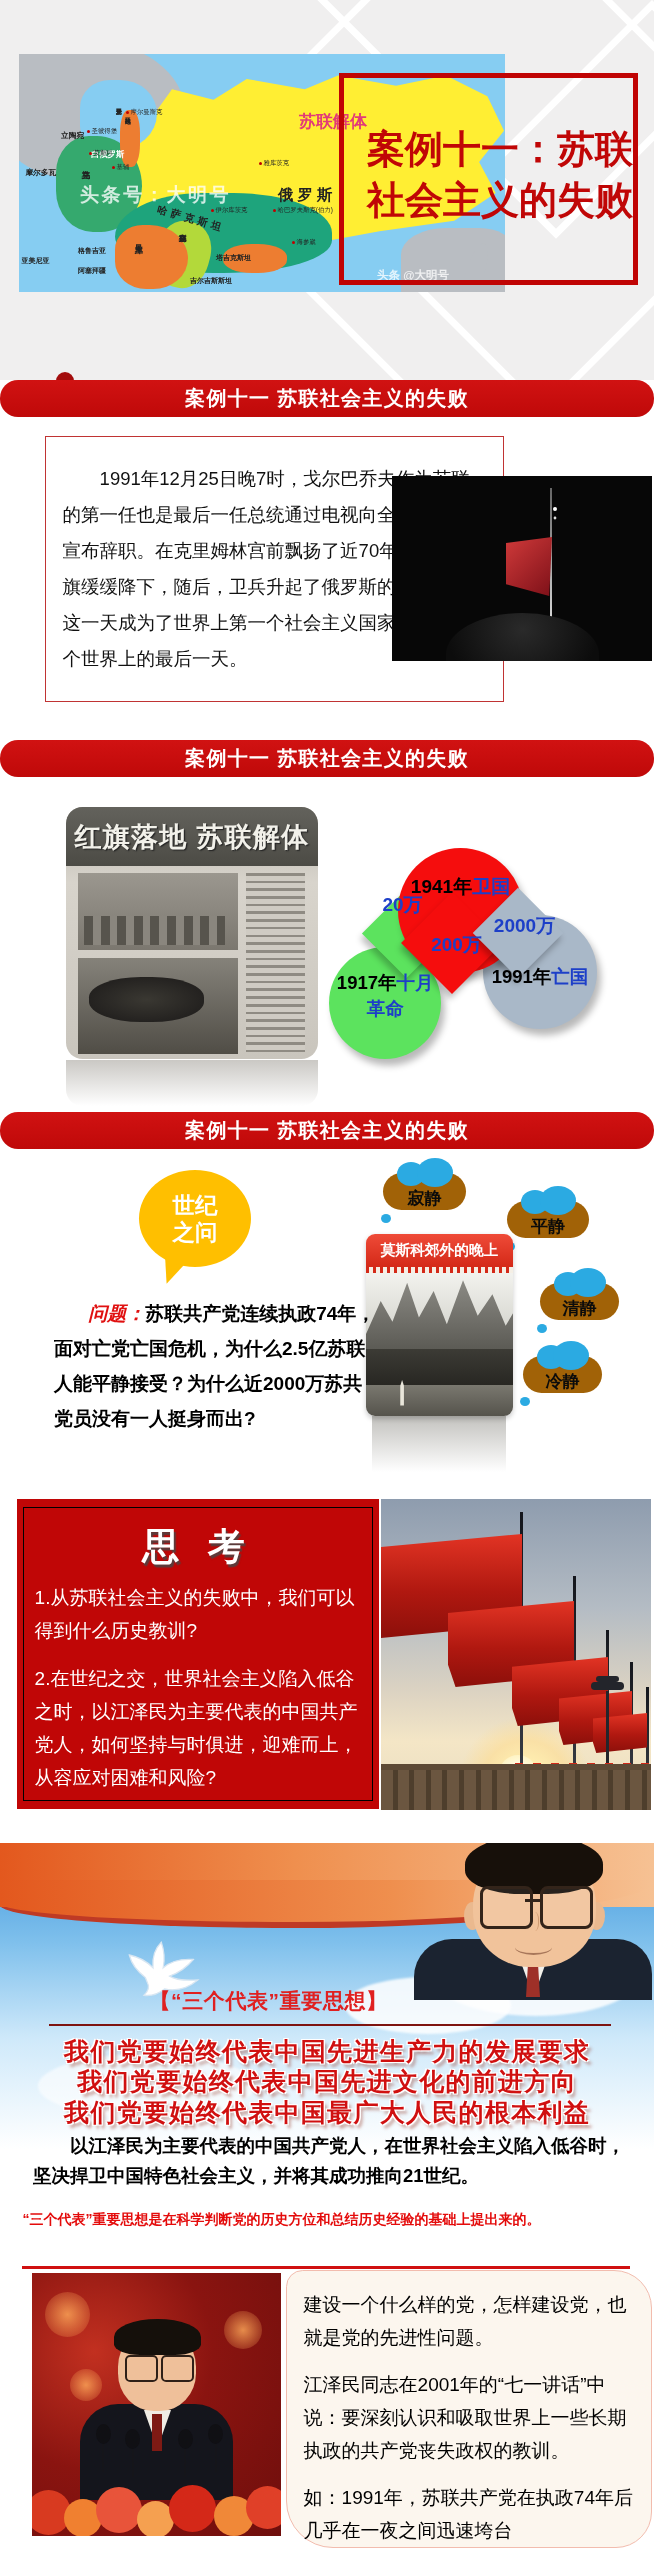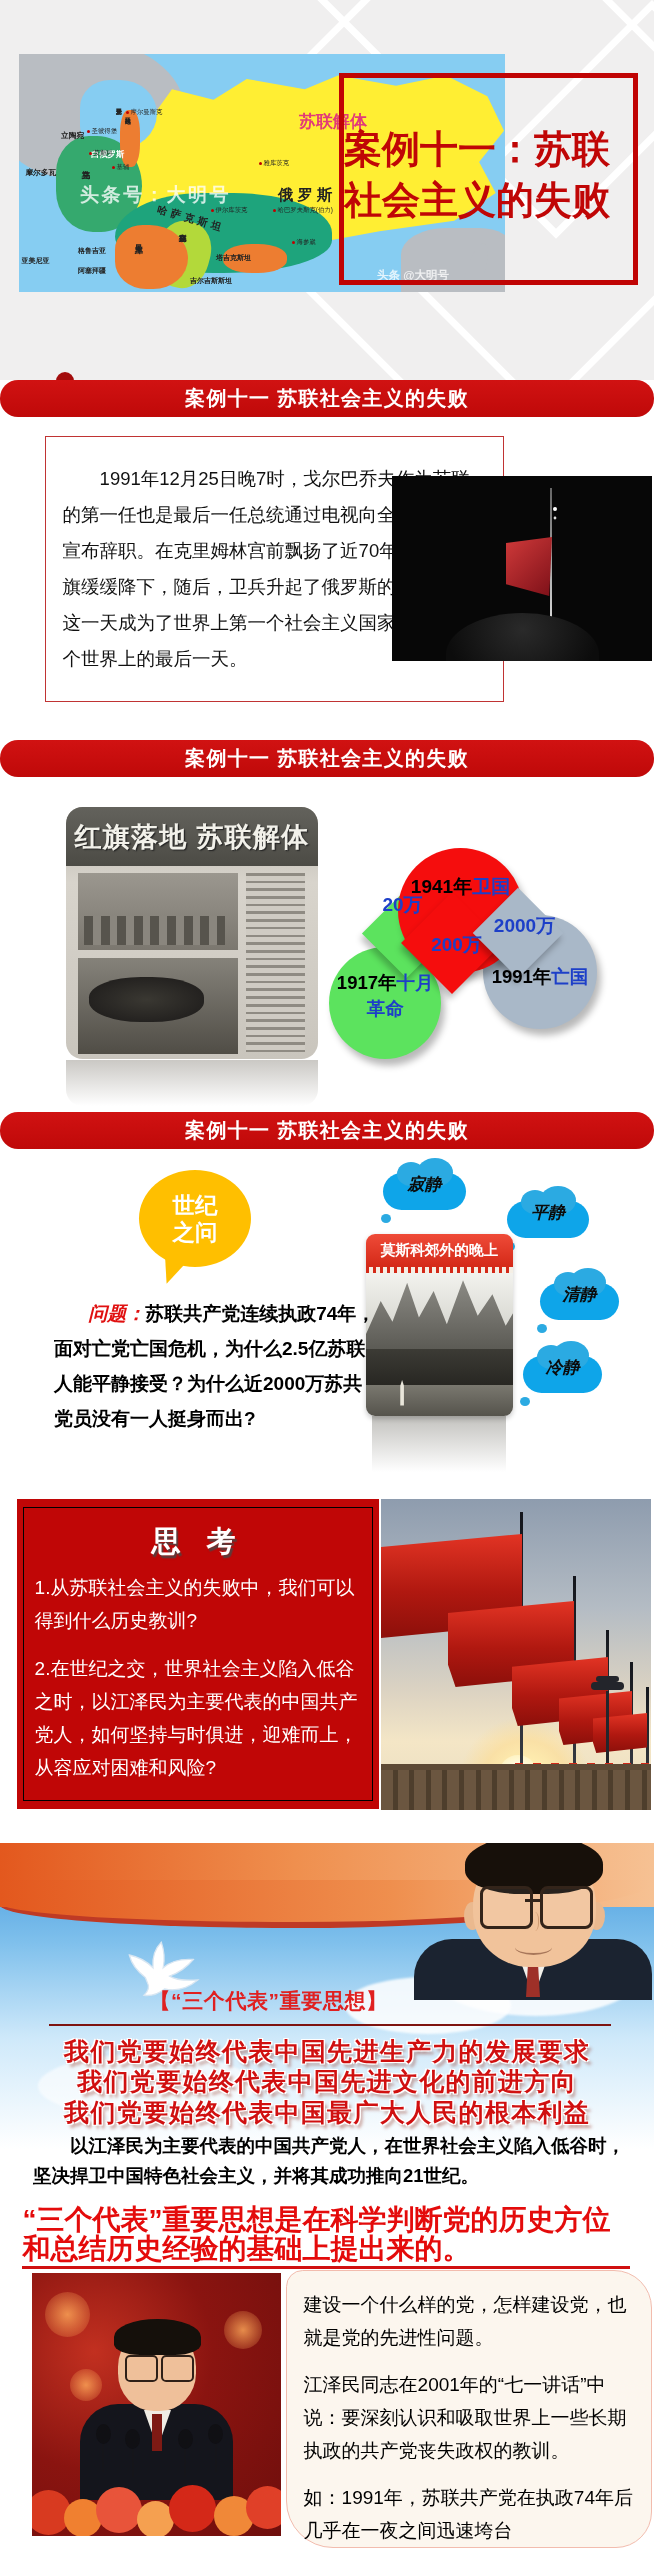--- a/index.html
+++ b/index.html
@@ -27,21 +27,21 @@
   .m-baltic{left:101px;top:56px;width:20.4px;height:57px;background:#ed7d31;border-radius:40%;}
   .m-east{left:382px;top:174px;width:112px;height:67px;background:#b9bdc2;border-radius:40% 30% 0 0;}
   .m-japan{left:447px;top:188px;width:18px;height:61px;background:#b9bdc2;border-radius:50%;transform:rotate(18deg);}
   .m-label{position:absolute;color:#222;font-weight:bold;white-space:nowrap;}
   .m-vert{writing-mode:vertical-rl;text-orientation:upright;}
   .m-city{position:absolute;font-size:6.4px;color:#222;white-space:nowrap;}
   .m-dot{display:inline-block;width:3.2px;height:3.2px;border-radius:50%;background:#c00000;margin-right:1.3px;vertical-align:middle;}
   .m-water{position:absolute;color:rgba(255,255,255,0.78);font-weight:bold;}
 
   .titlebox{position:absolute;left:339px;top:73px;width:289px;height:202px;border:5.8px solid #c00404;background:transparent;}
-  .titlebox .tt{position:absolute;left:0;top:46px;width:100%;text-align:left;color:#c00606;
+  .titlebox .tt{position:absolute;left:0;top:46px;width:100%;text-align:right;color:#c00606;
                 font-size:38px;font-weight:bold;line-height:51px;}
 
   
   .banner{position:absolute;left:0;width:654px;height:37px;background:linear-gradient(180deg,#d11212,#bf0909);
           border-radius:18px;display:flex;align-items:center;justify-content:center;z-index:5;}
   .banner span{color:#fff;font-size:20px;font-weight:bold;letter-spacing:1.3px;}
   .banner-dot{position:absolute;left:56px;width:18px;height:18px;border-radius:50%;background:#a30c0c;z-index:4;}
 
   
   .txtbox1{position:absolute;left:45px;top:436px;width:457px;height:264px;background:#fff;border:1.3px solid #c03333;}
@@ -80,21 +80,21 @@
   .pd-gry{left:167px;top:83px;width:64px;height:64px;background:#a9b8c8;z-index:5;}
   .ptxt{position:absolute;z-index:6;font-weight:bold;white-space:nowrap;text-align:center;}
   .blue{color:#1d3fc8;}
 
   
   .balloon{position:absolute;left:139px;top:1170px;width:112px;height:97px;background:#ffbf00;border-radius:50%;
            display:flex;flex-direction:column;align-items:center;justify-content:center;z-index:2;}
   .balloon div{color:#fff;font-size:22.4px;font-weight:bold;line-height:27px;}
   .balloon-tail{position:absolute;left:161px;top:1256px;width:0;height:0;z-index:1;
                 border-left:9px solid transparent;border-right:16.6px solid transparent;border-top:29px solid #ffbf00;transform:rotate(14deg);}
-  .cloud{position:absolute;background:#0ea5e9;border-radius:31px;display:flex;align-items:flex-start;justify-content:center;z-index:2;font-style:italic;}
+  .cloud{position:absolute;background:#a16207;border-radius:31px;display:flex;align-items:flex-end;justify-content:center;z-index:2;}
   .cloud::before{content:"";position:absolute;top:-11.5px;left:14px;width:28px;height:24px;background:#2baae2;border-radius:50%;}
   .cloud::after{content:"";position:absolute;top:-15.3px;right:12.8px;width:36px;height:29px;background:#2baae2;border-radius:50%;}
   .cloud span{position:relative;z-index:2;color:#0b0b0b;font-size:17px;font-weight:bold;}
   .cloud-tail{position:absolute;width:10.2px;height:9px;background:#2baae2;border-radius:50%;z-index:1;}
   .moscow{position:absolute;left:366px;top:1234px;width:147px;height:182px;border-radius:9px;overflow:hidden;z-index:2;
           box-shadow:0 2.6px 5.1px rgba(0,0,0,0.2);}
   .mos-head{position:absolute;left:0;top:0;width:100%;height:33px;background:linear-gradient(180deg,#ef4b38,#d42918);
             display:flex;align-items:center;justify-content:center;}
   .mos-head span{color:#fff;font-size:14.7px;font-weight:bold;white-space:nowrap;}
   .mos-dash{position:absolute;left:0;top:33px;width:100%;height:5.8px;background:repeating-linear-gradient(90deg,#d42918 0 3.2px,#f5efe5 3.2px 7px);}
@@ -106,21 +106,21 @@
   .mos-church{position:absolute;left:31px;top:146px;width:10.2px;height:25.6px;background:#e9e6da;clip-path:polygon(50% 0,68% 22%,68% 100%,32% 100%,32% 22%);}
   .mos-reflect{position:absolute;left:372px;top:1416px;width:134px;height:56px;
                background:linear-gradient(180deg,rgba(120,118,110,0.45),rgba(120,118,110,0));}
   .question{position:absolute;left:54px;top:1296px;width:323px;font-size:19px;font-weight:bold;color:#000;
             line-height:35px;text-indent:1.8em;z-index:2;}
   .question .qred{color:#e01010;font-style:italic;}
 
   
   .think{position:absolute;left:17px;top:1499px;width:362px;height:310px;background:#c00606;}
   .think-inner{position:absolute;left:6.4px;top:7.7px;right:6.4px;bottom:7.7px;border:1.9px solid #000;padding:9px 10.2px 0 10.2px;}
-  .think-title{text-align:center;color:#fff;font-size:29px;font-weight:bold;letter-spacing:9px;
+  .think-title{text-align:center;color:#fff;font-size:37px;font-weight:bold;letter-spacing:9px;
                text-shadow:1.9px 2.6px 1.3px rgba(70,70,70,0.85);margin:5.1px 0 9px 0;}
   .think p{margin:0 0 15.3px 0;color:#fff;font-size:19px;line-height:33px;font-weight:400;}
   .flags{position:absolute;left:381px;top:1499px;width:270px;height:311px;overflow:hidden;
          background:linear-gradient(180deg,#8e9cae 0%,#b4bcc4 35%,#dcd3c2 62%,#f4e6c6 78%,#e8dcc0 100%);}
   .pole{position:absolute;width:2.6px;background:linear-gradient(180deg,#14161c,#3a3e46);}
   .flag{position:absolute;background:linear-gradient(180deg,#e23424 0%,#b01810 55%,#8c0f0a 100%);
         clip-path:polygon(0 14%,100% 0,100% 86%,6% 100%,0 74%);}
   .sun{position:absolute;left:77px;top:217px;width:134px;height:134px;border-radius:50%;
        background:radial-gradient(circle,#fffef2 0%,#ffeeb0 22%,rgba(255,220,140,0.55) 45%,rgba(255,220,140,0) 70%);}
   .suncore{position:absolute;left:118px;top:256px;width:38px;height:38px;border-radius:50%;
@@ -159,21 +159,21 @@
   .s5-title{position:absolute;left:25.6px;top:144px;width:486px;text-align:center;color:#e02020;
             font-size:21px;font-weight:bold;z-index:4;letter-spacing:0.6px;}
   .s5-line{position:absolute;left:49px;top:181px;width:562px;height:1.9px;background:#7e1410;z-index:4;}
   .s5-slogan{position:absolute;left:25.6px;width:603px;text-align:center;color:#d01010;font-size:25px;font-weight:bold;z-index:4;
      text-shadow:-1.3px -1.3px 0 #fff,1.3px -1.3px 0 #fff,-1.3px 1.3px 0 #fff,1.3px 1.3px 0 #fff,3.2px 3.8px 3.2px rgba(140,40,20,0.45);
      white-space:nowrap;letter-spacing:1.3px;}
   .s5-para{position:absolute;left:33px;top:288px;width:594px;color:#000;font-size:18.5px;font-weight:bold;
            line-height:30px;text-indent:2em;z-index:4;}
 
   
-  .s6-head{position:absolute;left:22.4px;top:2205px;width:608px;color:#e40b0b;font-size:28px;font-weight:bold;line-height:29px;}
+  .s6-head{position:absolute;left:22.4px;top:2205px;width:608px;color:#e40b0b;font-size:14px;font-weight:bold;line-height:29px;}
   .s6-line{position:absolute;left:22.4px;top:2266px;width:608px;height:2.6px;background:#d01010;}
   .photo6{position:absolute;left:32px;top:2273px;width:249px;height:263px;overflow:hidden;
           background:radial-gradient(circle at 25% 30%,#c23020 0%,#8a1410 45%,#6e0e0c 100%);}
   .ph-bokeh{position:absolute;border-radius:50%;background:radial-gradient(circle,rgba(255,170,90,0.8),rgba(255,170,90,0));}
   .ph-suit{position:absolute;left:48px;top:131px;width:153px;height:96px;background:#14151c;border-radius:38px 38px 0 0;}
   .ph-shirt{position:absolute;left:112px;top:137px;width:27px;height:38px;background:#f0ece4;clip-path:polygon(0 0,100% 0,50% 100%);}
   .ph-tie{position:absolute;left:120px;top:141px;width:10.2px;height:37px;background:#7e1a14;}
   .ph-face{position:absolute;left:86px;top:56px;width:78px;height:82px;background:#efc09a;border-radius:46%;}
   .ph-hair{position:absolute;left:82px;top:46px;width:87px;height:36px;background:#15100b;border-radius:50% 50% 30% 30%;}
   .ph-glass{position:absolute;top:82px;width:29px;height:23px;border:2.6px solid #2e2018;border-radius:5.1px;}

